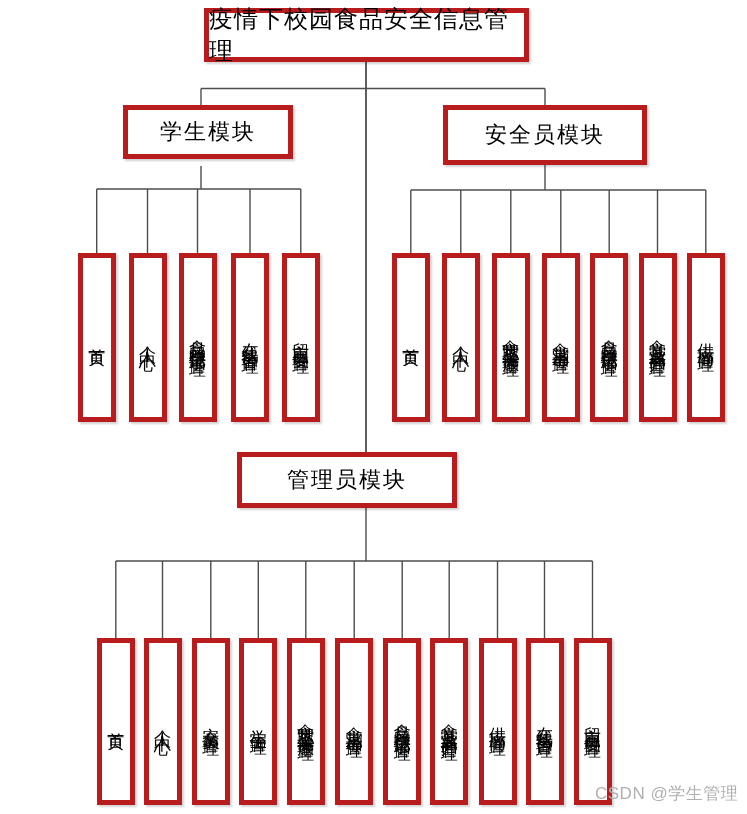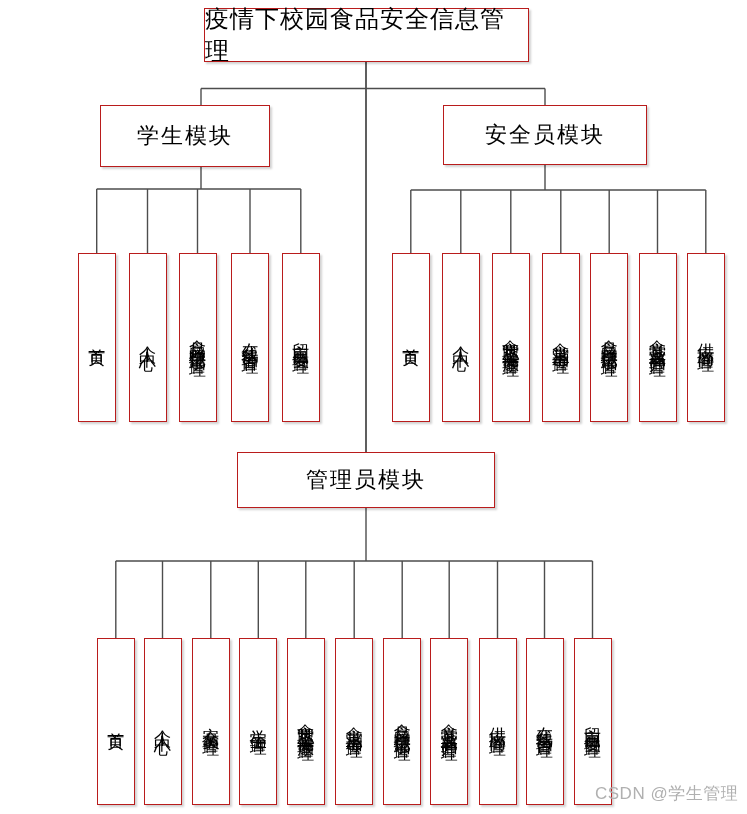--- a/index.html
+++ b/index.html
@@ -2,21 +2,21 @@
 <html><head>
 <meta charset="utf-8">
 <style>
   html,body{margin:0;padding:0;background:#ffffff;}
   body{font-family:"Liberation Sans","DejaVu Sans",sans-serif;}
   .canvas{
     position:relative;width:747px;height:814px;background:#ffffff;overflow:hidden;
   }
   #connectors{position:absolute;left:0;top:0;width:747px;height:814px;}
   .node{
-    position:absolute;background:#ffffff;border:1px solid #b91c1c;
+    position:absolute;background:#ffffff;border:5px solid #b91c1c;
     box-sizing:border-box;display:flex;align-items:center;justify-content:center;
     color:#000;box-shadow:2px 2px 2px rgba(0,0,0,0.18);
   }
   .node.root{font-size:24px;letter-spacing:1px;}
   .node.module{font-size:22px;letter-spacing:2px;}
   .leaf span{
     writing-mode:vertical-rl;text-orientation:upright;
     font-size:17px;letter-spacing:3px;line-height:1;
     white-space:nowrap;
   }
@@ -59,25 +59,25 @@
       <line x1="354.2" y1="561" x2="354.2" y2="638" stroke="#4d4d4d" stroke-width="1.4"></line>
       <line x1="402.2" y1="561" x2="402.2" y2="638" stroke="#4d4d4d" stroke-width="1.4"></line>
       <line x1="449.2" y1="561" x2="449.2" y2="638" stroke="#4d4d4d" stroke-width="1.4"></line>
       <line x1="497.5" y1="561" x2="497.5" y2="638" stroke="#4d4d4d" stroke-width="1.4"></line>
       <line x1="544.5" y1="561" x2="544.5" y2="638" stroke="#4d4d4d" stroke-width="1.4"></line>
       <line x1="592.5" y1="561" x2="592.5" y2="638" stroke="#4d4d4d" stroke-width="1.4"></line>
     </svg>
 
   <div class="node root" id="node-root" style="left: 204px; top: 8px; width: 325px; height: 54px;">疫情下校园食品安全信息管理</div>
 
-  <div class="node module" id="node-student" style="left: 100px; top: 105px; width: 170px; height: 62px;">学生模块</div>
+  <div class="node module" id="node-student" style="left: 123px; top: 105px; width: 170px; height: 54px;">学生模块</div>
 
   <div class="node module" id="node-safety" style="left: 443px; top: 105px; width: 204px; height: 60px;">安全员模块</div>
 
-  <div class="node module" id="node-admin" style="left: 237px; top: 452px; width: 258px; height: 56px;">管理员模块</div>
+  <div class="node module" id="node-admin" style="left: 237px; top: 452px; width: 220px; height: 56px;">管理员模块</div>
 
   <div id="leaf-layer">
       <div class="node leaf" style="left: 77.7px; top: 253px; width: 38px; height: 169px;">
         <span>首页</span>
       </div>
       <div class="node leaf" style="left: 128.5px; top: 253px; width: 38px; height: 169px;">
         <span>个人中心</span>
       </div>
       <div class="node leaf" style="left: 178.5px; top: 253px; width: 38px; height: 169px;">
         <span>食品留样记录管理</span>

